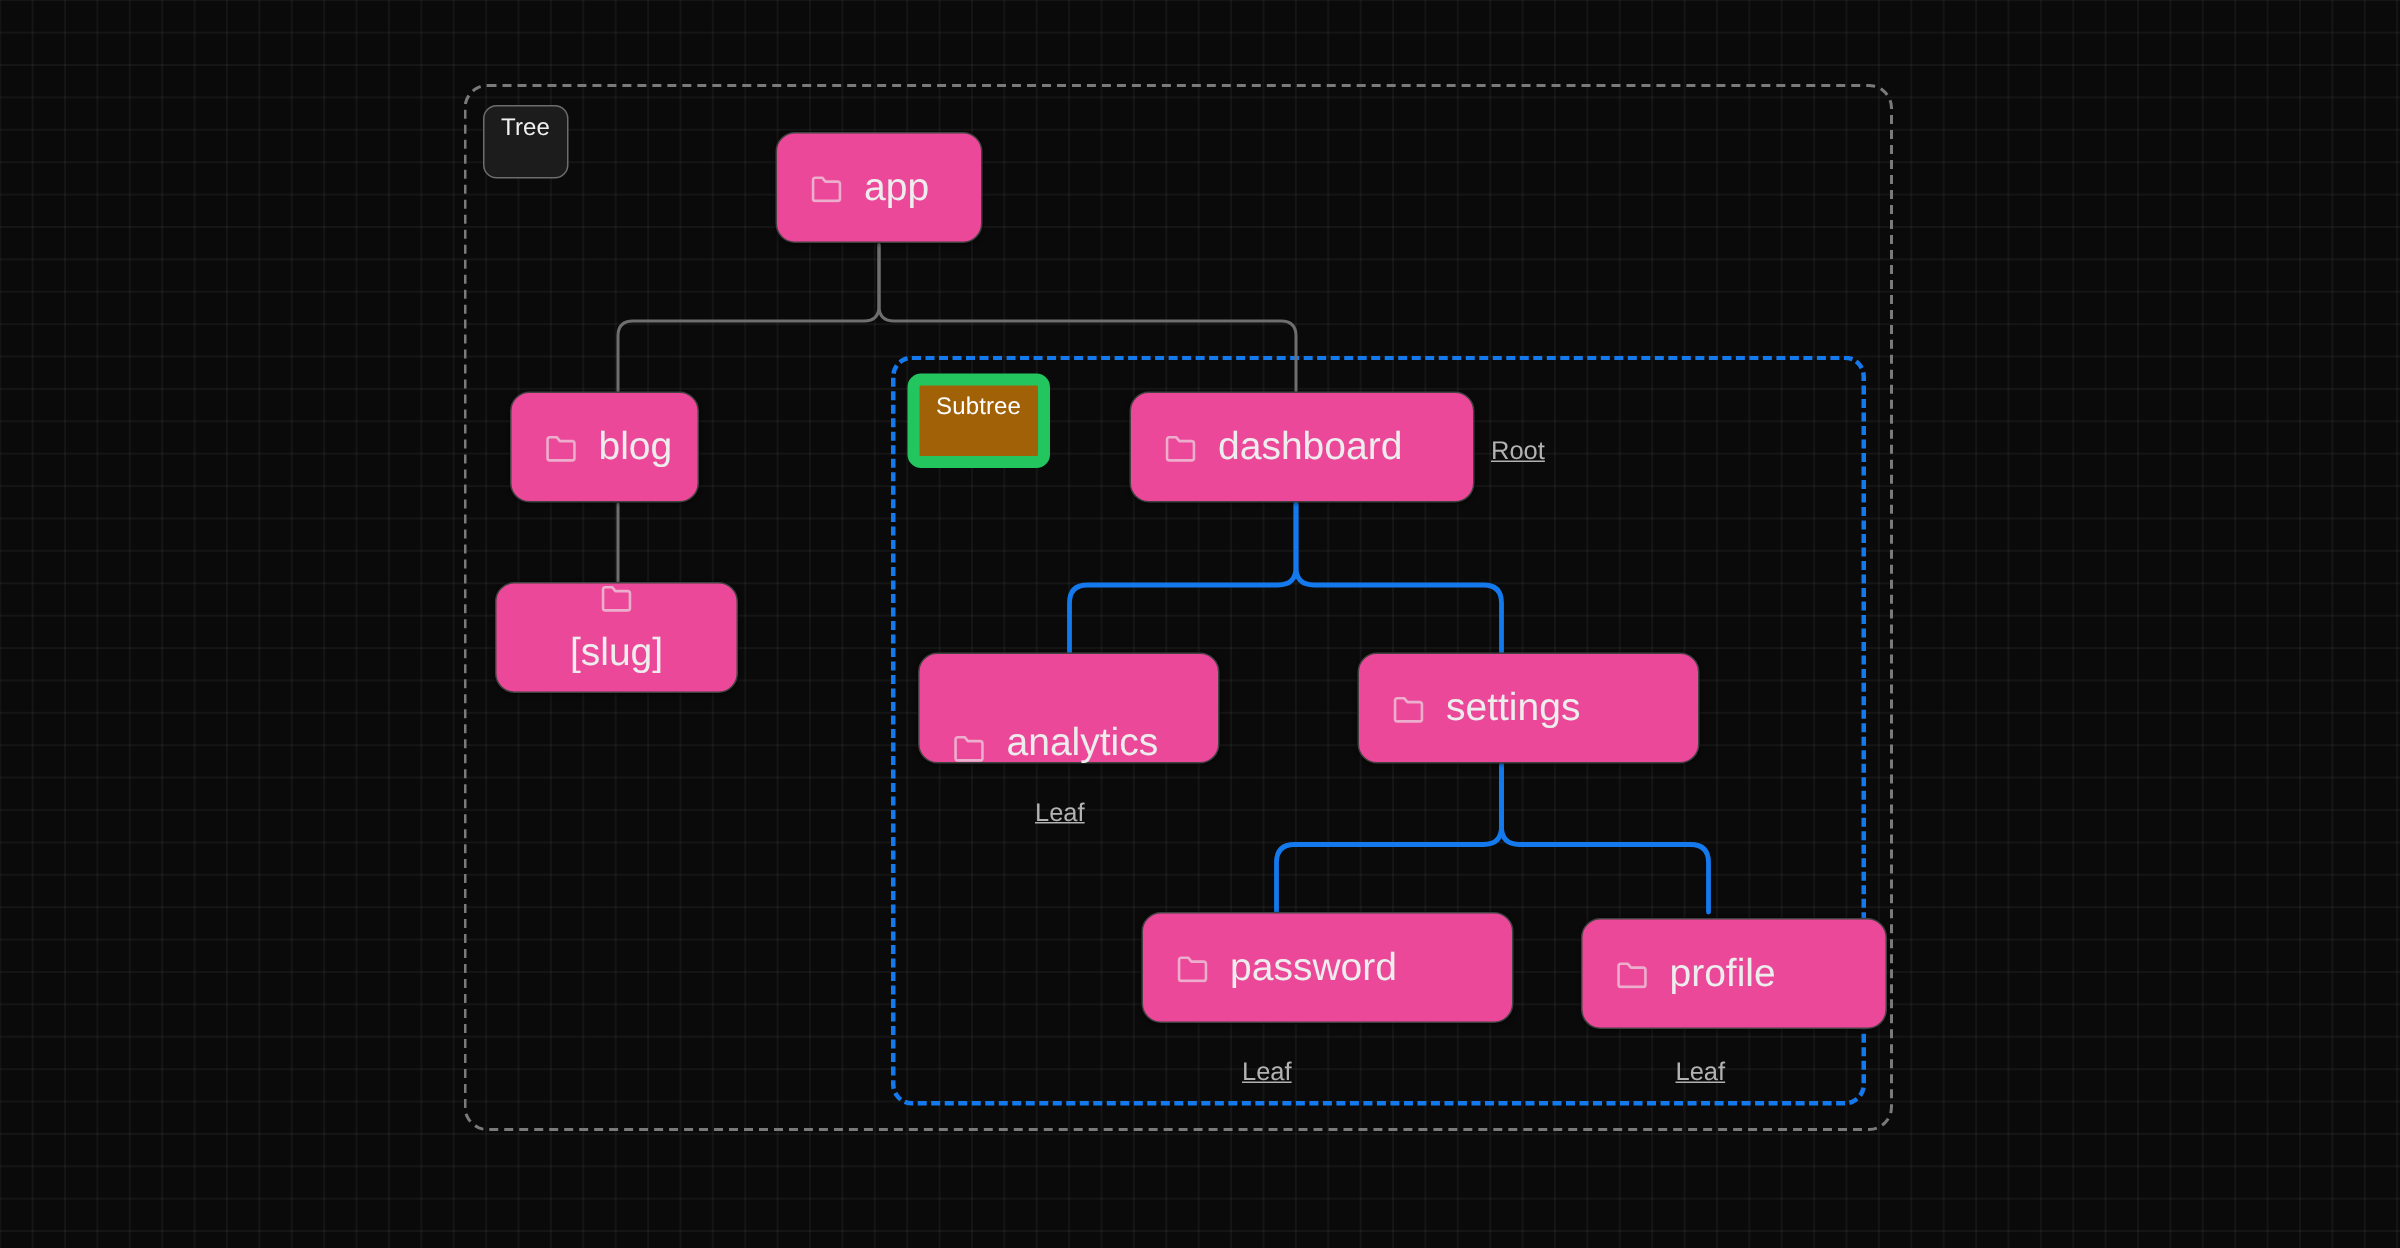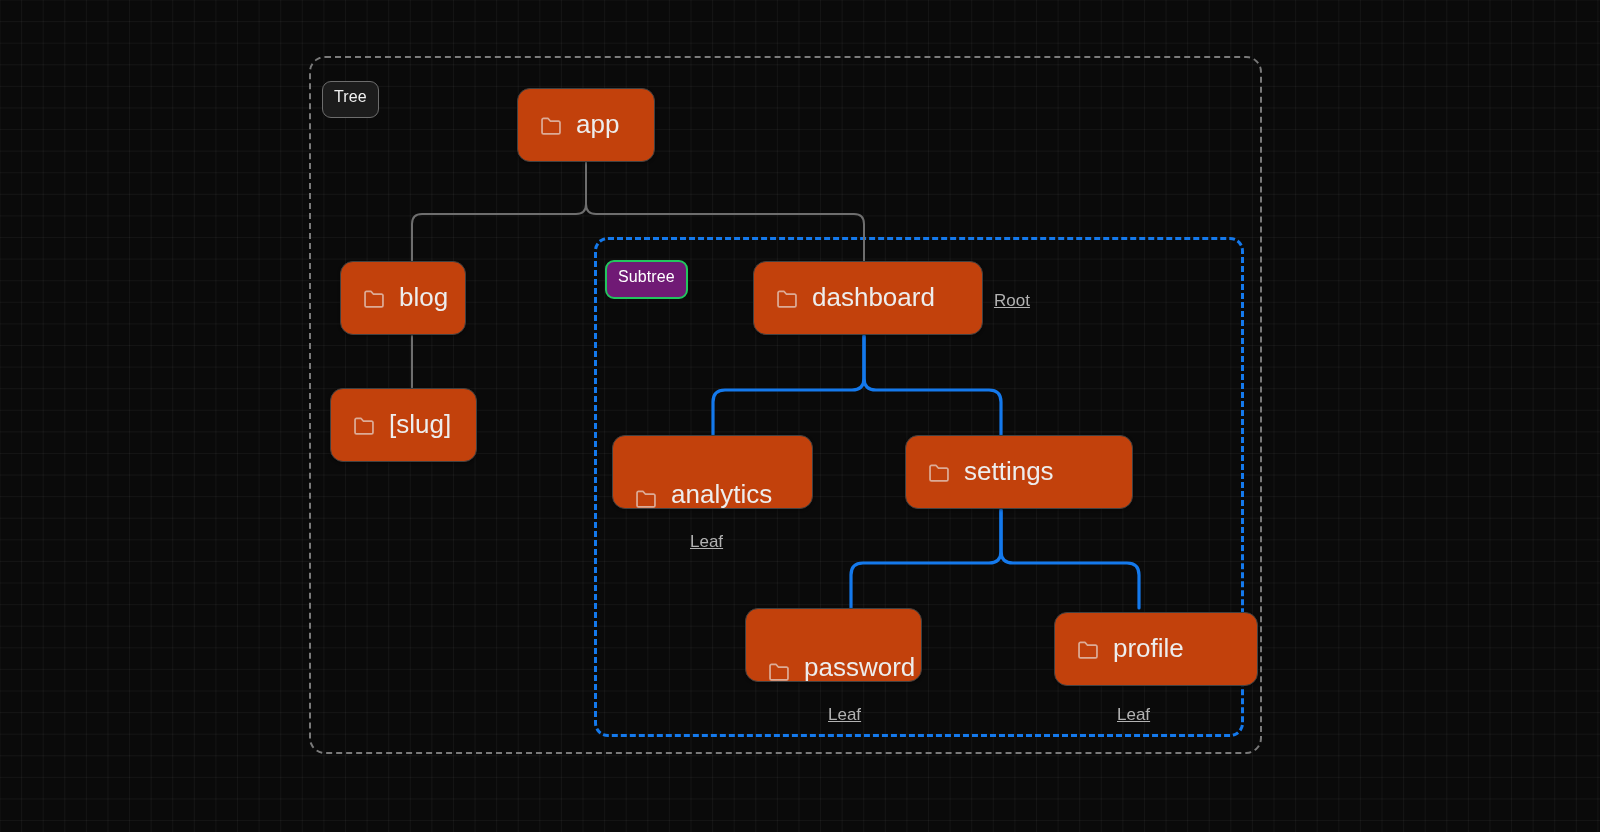--- a/index.html
+++ b/index.html
@@ -70,46 +70,45 @@
   .group-box.subtree {
     border: 3px dashed #1479ec;
     border-radius: 14px;
   }
 
   
   .group-badge {
     position: absolute;
     font-size: 16px;
     line-height: 1;
-    padding: 7px 11px 12px;
+    padding: 7px 11px 24px;
     border-radius: 9px;
     white-space: nowrap;
     letter-spacing: 0.1px;
-    margin-top: 11px;
   }
   .group-badge.tree-badge {
     background: #1c1c1c;
     border: 1.5px solid #6d6d6d;
     color: #f0f0f0;
   }
   .group-badge.subtree-badge {
-    background: #701a75;
-    border: 2px solid #22c55e;
+    background: #a16207;
+    border: 8px solid #22c55e;
     color: #ffffff;
   }
 
   
   .node {
     position: absolute;
     display: flex;
     align-items: center;
     gap: 14px;
     padding: 0 22px;
     height: 74px;
-    background: #c2410c;
+    background: #ec4899;
     border: 1.5px solid #414141;
     border-radius: 13px;
     color: #ededed;
     font-size: 26px;
     white-space: nowrap;
     box-shadow: 0 1px 3px rgba(0,0,0,0.45);
   }
   .node .folder-icon {
     flex: 0 0 auto;
     width: 22px;
@@ -169,21 +168,21 @@
         <span class="node-label">app</span>
       </div>
       <div class="node" style="left: 340px; top: 261px; width: 126px;">
         <span style="display: flex; align-items: center;">
           <svg class="folder-icon" viewBox="0 0 24 21" fill="none" stroke="currentColor" stroke-width="1.9" stroke-linecap="round" stroke-linejoin="round">
             <path d="M2.1 18.2V4.3a1.6 1.6 0 0 1 1.6-1.6h5.1l2.4 2.9h9.1a1.6 1.6 0 0 1 1.6 1.6v11a1.6 1.6 0 0 1-1.6 1.6H3.7a1.6 1.6 0 0 1-1.6-1.6z"></path>
           </svg>
         </span>
         <span class="node-label">blog</span>
       </div>
-      <div class="node" style="left: 330px; top: 388px; width: 147px;">
+      <div class="node" style="left: 330px; top: 388px; width: 162px; flex-direction: column;">
         <span style="display: flex; align-items: center;">
           <svg class="folder-icon" viewBox="0 0 24 21" fill="none" stroke="currentColor" stroke-width="1.9" stroke-linecap="round" stroke-linejoin="round">
             <path d="M2.1 18.2V4.3a1.6 1.6 0 0 1 1.6-1.6h5.1l2.4 2.9h9.1a1.6 1.6 0 0 1 1.6 1.6v11a1.6 1.6 0 0 1-1.6 1.6H3.7a1.6 1.6 0 0 1-1.6-1.6z"></path>
           </svg>
         </span>
         <span class="node-label">[slug]</span>
       </div>
       <div class="node" style="left: 753px; top: 261px; width: 230px;">
         <span style="display: flex; align-items: center;">
           <svg class="folder-icon" viewBox="0 0 24 21" fill="none" stroke="currentColor" stroke-width="1.9" stroke-linecap="round" stroke-linejoin="round">
@@ -201,21 +200,21 @@
         <span class="node-label">analytics</span>
       </div>
       <div class="node" style="left: 905px; top: 435px; width: 228px; text-align: center;">
         <span style="display: flex; align-items: center;">
           <svg class="folder-icon" viewBox="0 0 24 21" fill="none" stroke="currentColor" stroke-width="1.9" stroke-linecap="round" stroke-linejoin="round">
             <path d="M2.1 18.2V4.3a1.6 1.6 0 0 1 1.6-1.6h5.1l2.4 2.9h9.1a1.6 1.6 0 0 1 1.6 1.6v11a1.6 1.6 0 0 1-1.6 1.6H3.7a1.6 1.6 0 0 1-1.6-1.6z"></path>
           </svg>
         </span>
         <span class="node-label">settings</span>
       </div>
-      <div class="node" style="left: 745px; top: 608px; width: 177px; align-items: flex-end;">
+      <div class="node" style="left: 761px; top: 608px; width: 248px;">
         <span style="display: flex; align-items: center;">
           <svg class="folder-icon" viewBox="0 0 24 21" fill="none" stroke="currentColor" stroke-width="1.9" stroke-linecap="round" stroke-linejoin="round">
             <path d="M2.1 18.2V4.3a1.6 1.6 0 0 1 1.6-1.6h5.1l2.4 2.9h9.1a1.6 1.6 0 0 1 1.6 1.6v11a1.6 1.6 0 0 1-1.6 1.6H3.7a1.6 1.6 0 0 1-1.6-1.6z"></path>
           </svg>
         </span>
         <span class="node-label">password</span>
       </div>
       <div class="node" style="left: 1054px; top: 612px; width: 204px;">
         <span style="display: flex; align-items: center;">
           <svg class="folder-icon" viewBox="0 0 24 21" fill="none" stroke="currentColor" stroke-width="1.9" stroke-linecap="round" stroke-linejoin="round">

